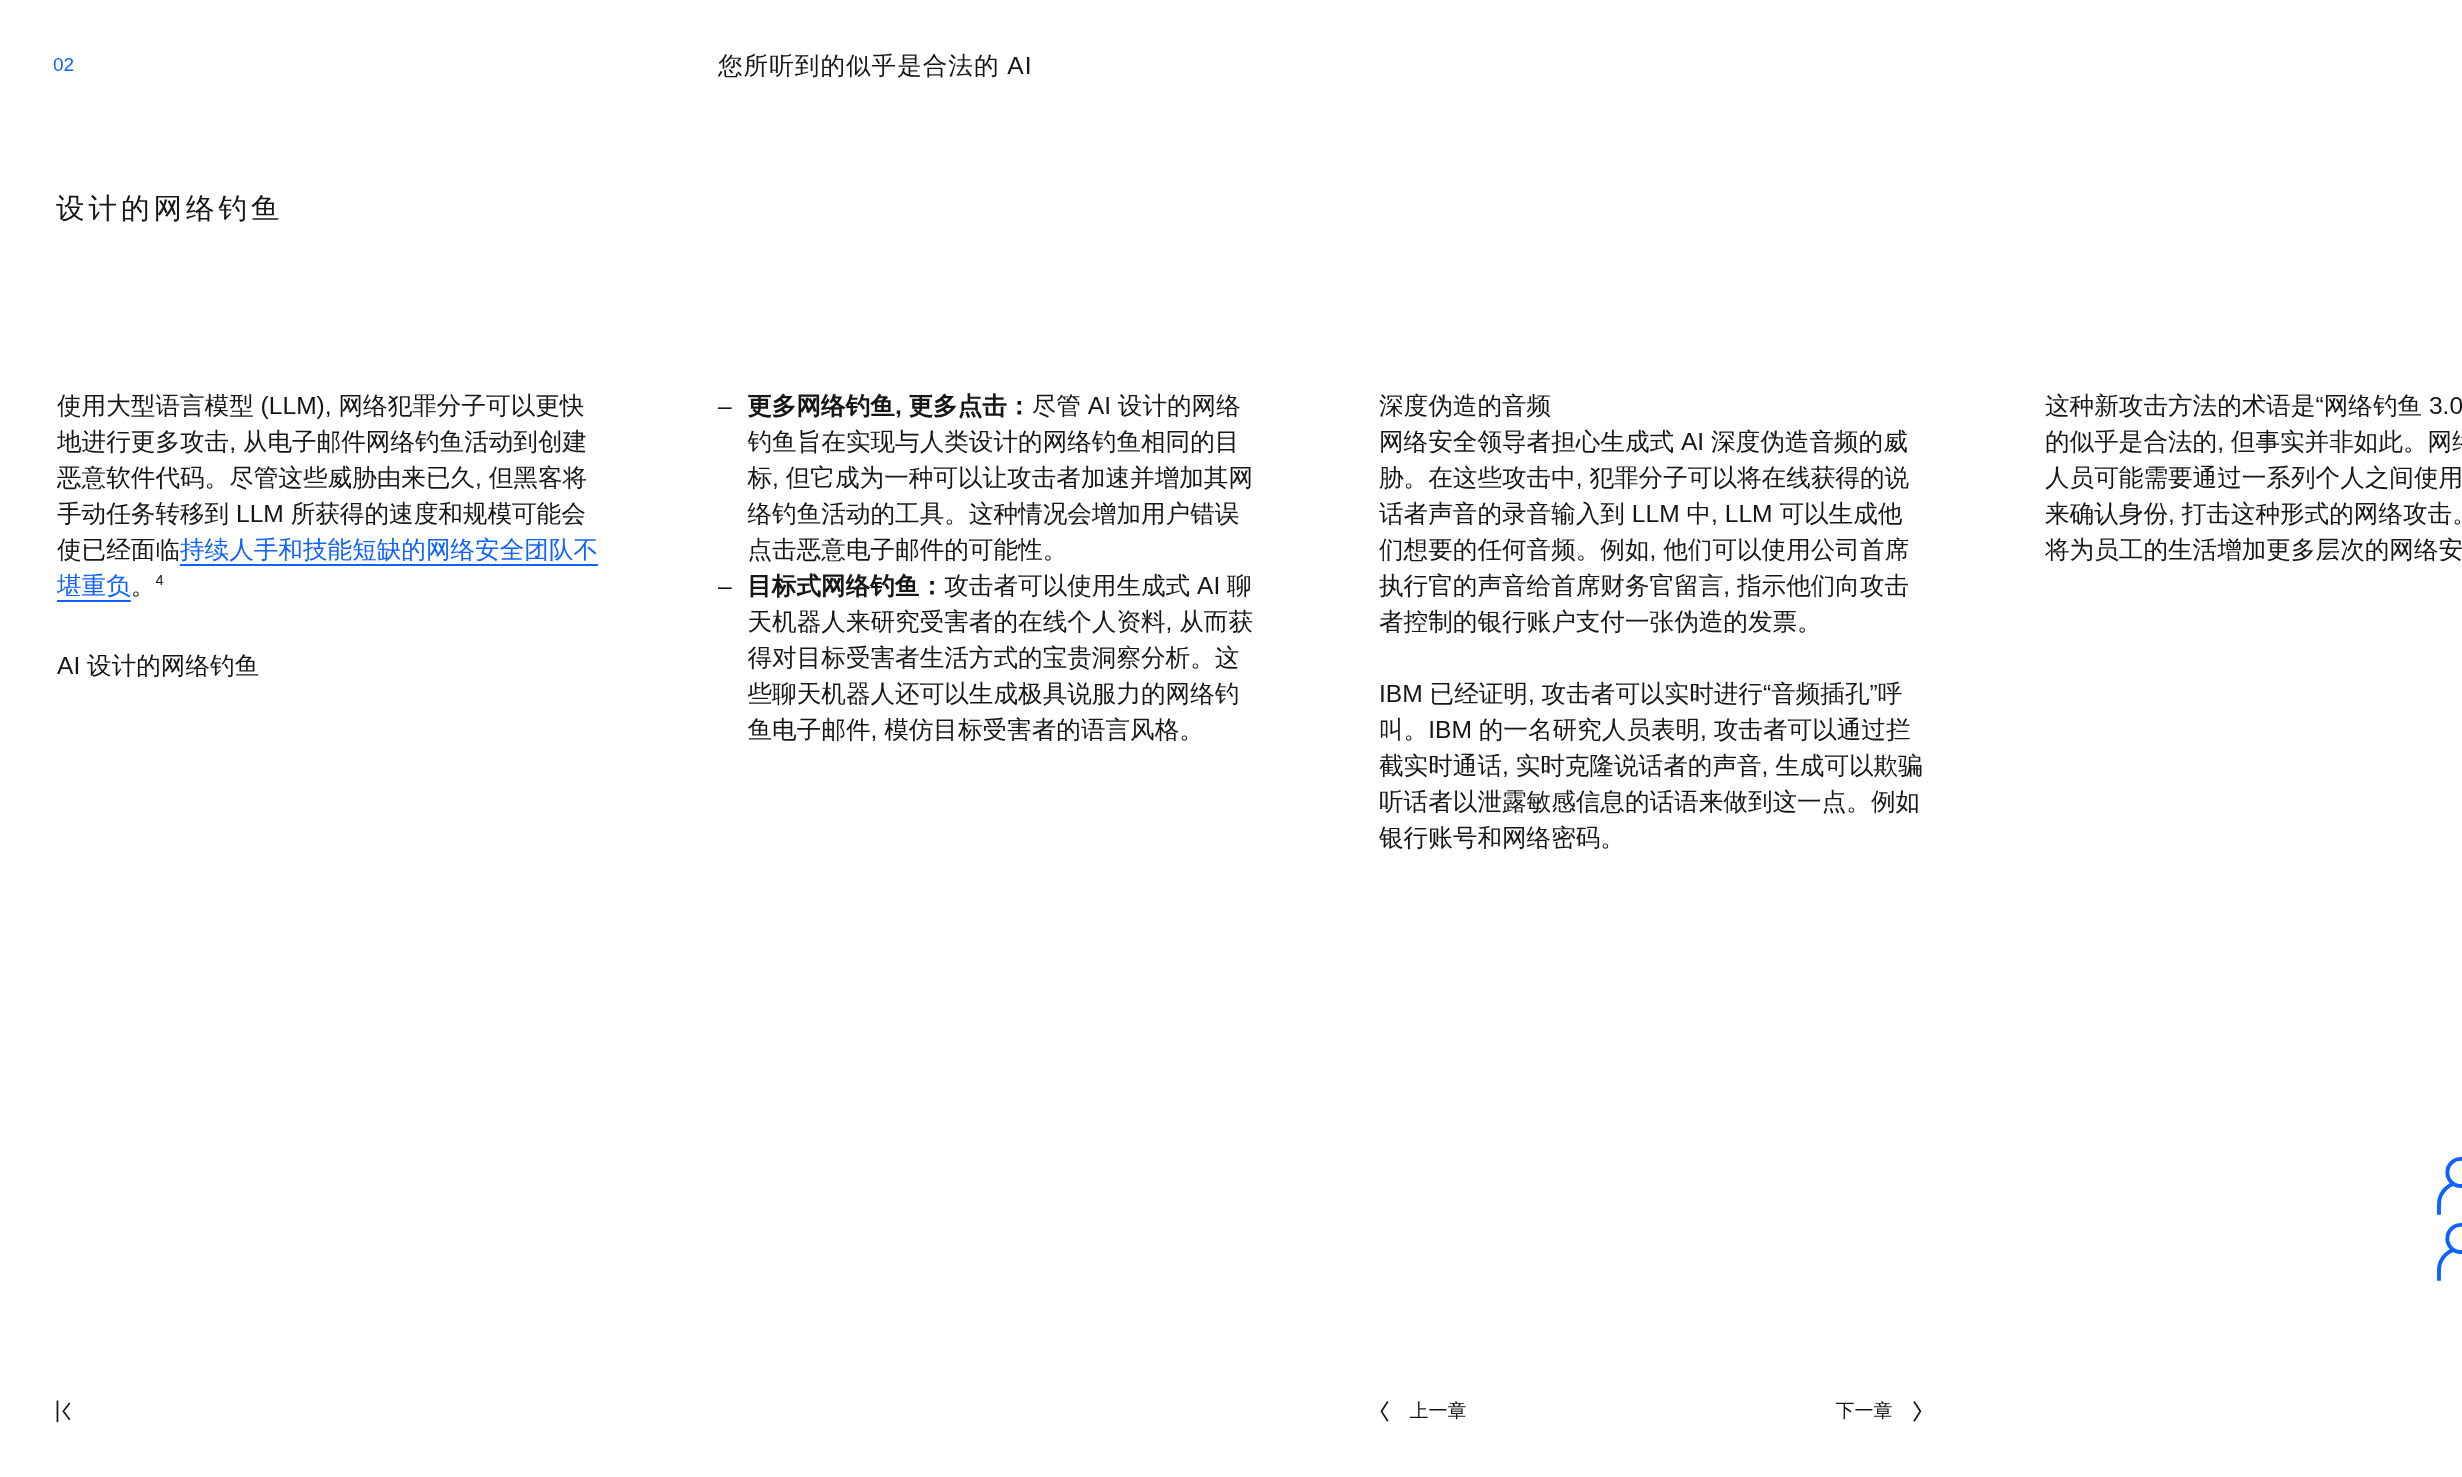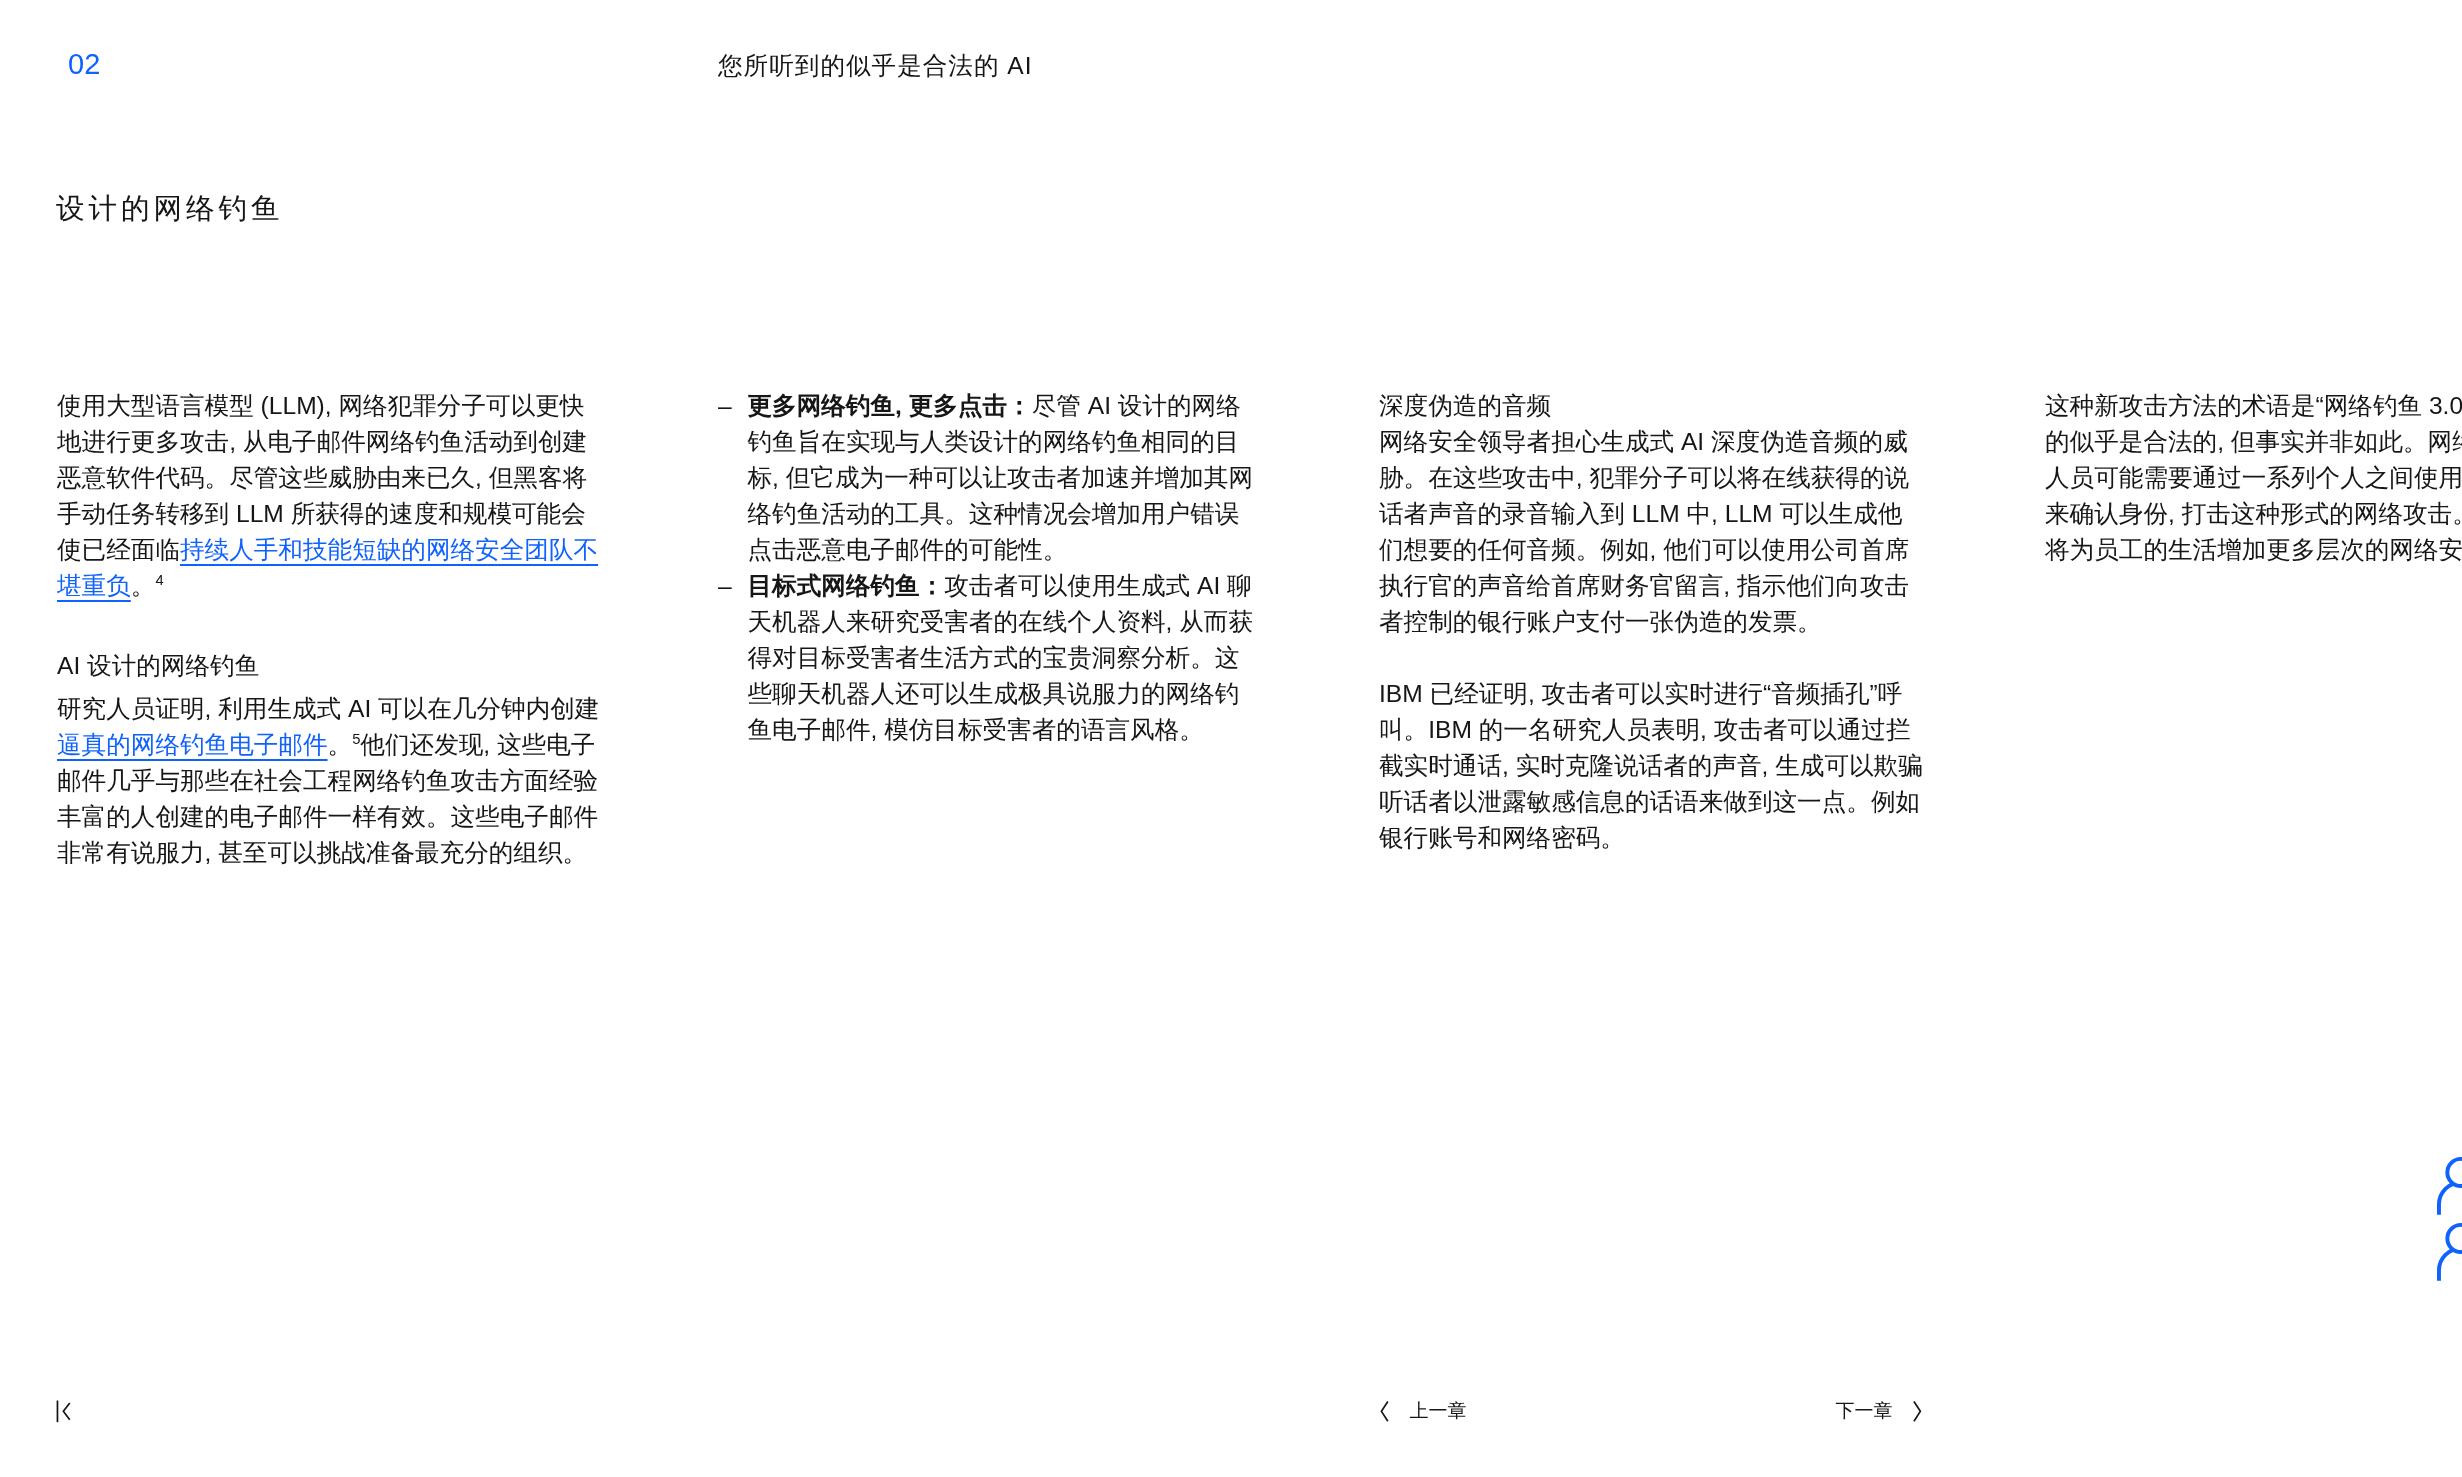--- a/index.html
+++ b/index.html
@@ -10,22 +10,22 @@
   .page{
     position:relative;
     width:2626px;height:1477px;
     background:#ffffff;
     overflow:hidden;
     font-family:"Liberation Sans", sans-serif;
     color:var(--text);
   }
   
   .chapter-label{
-    position:absolute;left:68px;top:51px;
-    font-size:29px;line-height:27.6px;color:var(--accent);
+    position:absolute;left:53px;top:51px;
+    font-size:19px;line-height:27.6px;color:var(--accent);
   }
   .doc-title{
     position:absolute;left:718px;top:52px;
     font-size:24.6px;line-height:27.6px;letter-spacing:1px;color:var(--text);
   }
   .section-heading{
     position:absolute;left:56px;top:192px;margin:0;
     font-size:28.6px;line-height:32.5px;font-weight:400;letter-spacing:3.9px;
     color:var(--text);
   }
@@ -87,21 +87,20 @@
 
 <div class="page">
 
   <div class="chapter-label">02</div>
   <div class="doc-title">您所听到的似乎是合法的 AI</div>
   <h1 class="section-heading">设计的网络钓鱼</h1>
 
   <div class="col col-1">
     <p><span>使用大型语言模型 (LLM), 网络犯罪分子可以更快地进行更多攻击, 从电子邮件网络钓鱼活动到创建恶意软件代码。尽管这些威胁由来已久, 但黑客将手动任务转移到 LLM 所获得的速度和规模可能会使已经面临</span><a class="doc-link">持续人手和技能短缺的网络安全团队不堪重负</a><span>。</span><sup class="footnote">4</sup></p>
     <h3 class="subheading">AI 设计的网络钓鱼</h3>
-    <p><span>研究人员证明, 利用生成式 AI 可以在几分钟内创建</span><a class="doc-link">逼真的网络钓鱼电子邮件</a><span>。</span><sup class="footnote">5</sup><span>他们还发现, 这些电子邮件几乎与那些在社会工程网络钓鱼攻击方面经验丰富的人创建的电子邮件一样有效。这些电子邮件非常有说服力, 甚至可以挑战准备最充分的组织。</span></p>
   </div>
 
   <div class="col col-2">
     <div class="bullet">
       <span class="bullet-dash">–</span>
       <span class="bullet-body"><span class="bold-lead">更多网络钓鱼, 更多点击：</span><span>尽管 AI 设计的网络钓鱼旨在实现与人类设计的网络钓鱼相同的目标, 但它成为一种可以让攻击者加速并增加其网络钓鱼活动的工具。这种情况会增加用户错误点击恶意电子邮件的可能性。</span></span>
     </div>
     <div class="bullet">
       <span class="bullet-dash">–</span>
       <span class="bullet-body"><span class="bold-lead">目标式网络钓鱼：</span><span>攻击者可以使用生成式 AI 聊天机器人来研究受害者的在线个人资料, 从而获得对目标受害者生活方式的宝贵洞察分析。这些聊天机器人还可以生成极具说服力的网络钓鱼电子邮件, 模仿目标受害者的语言风格。</span></span>

